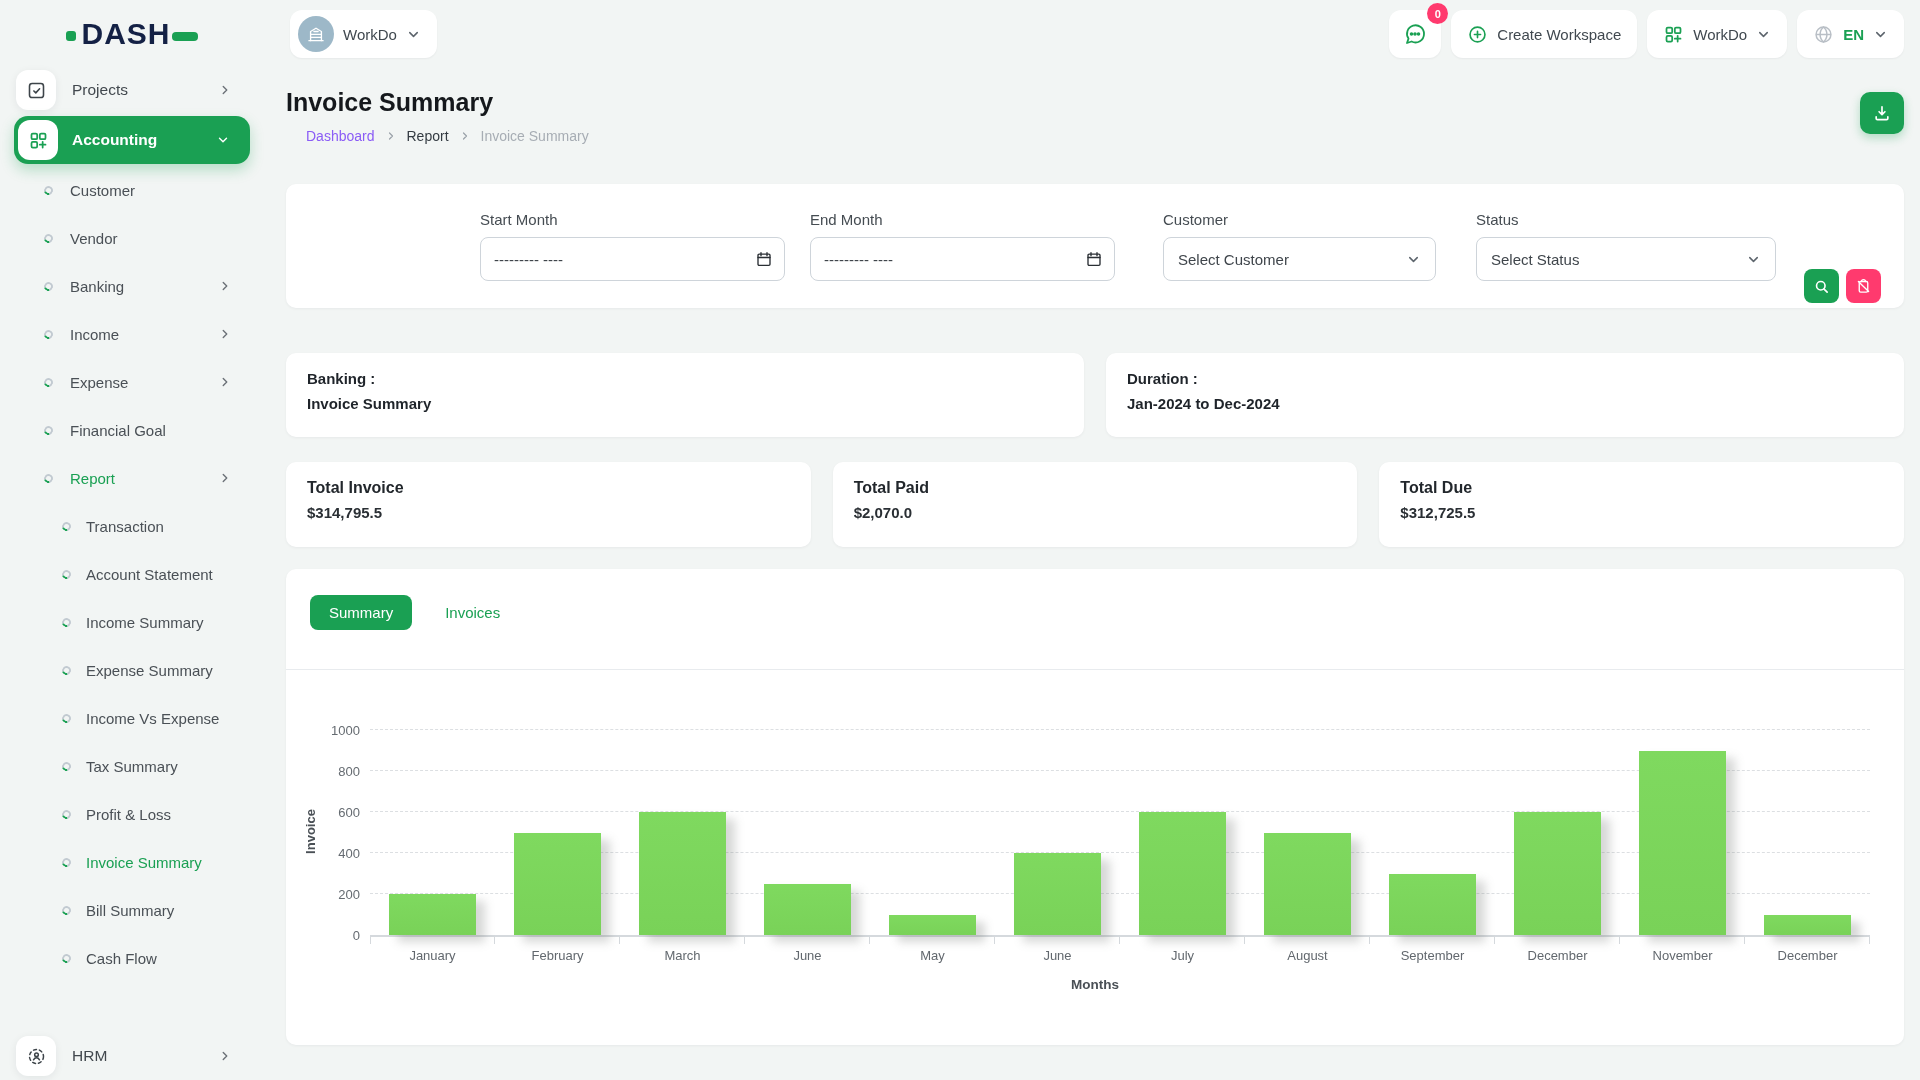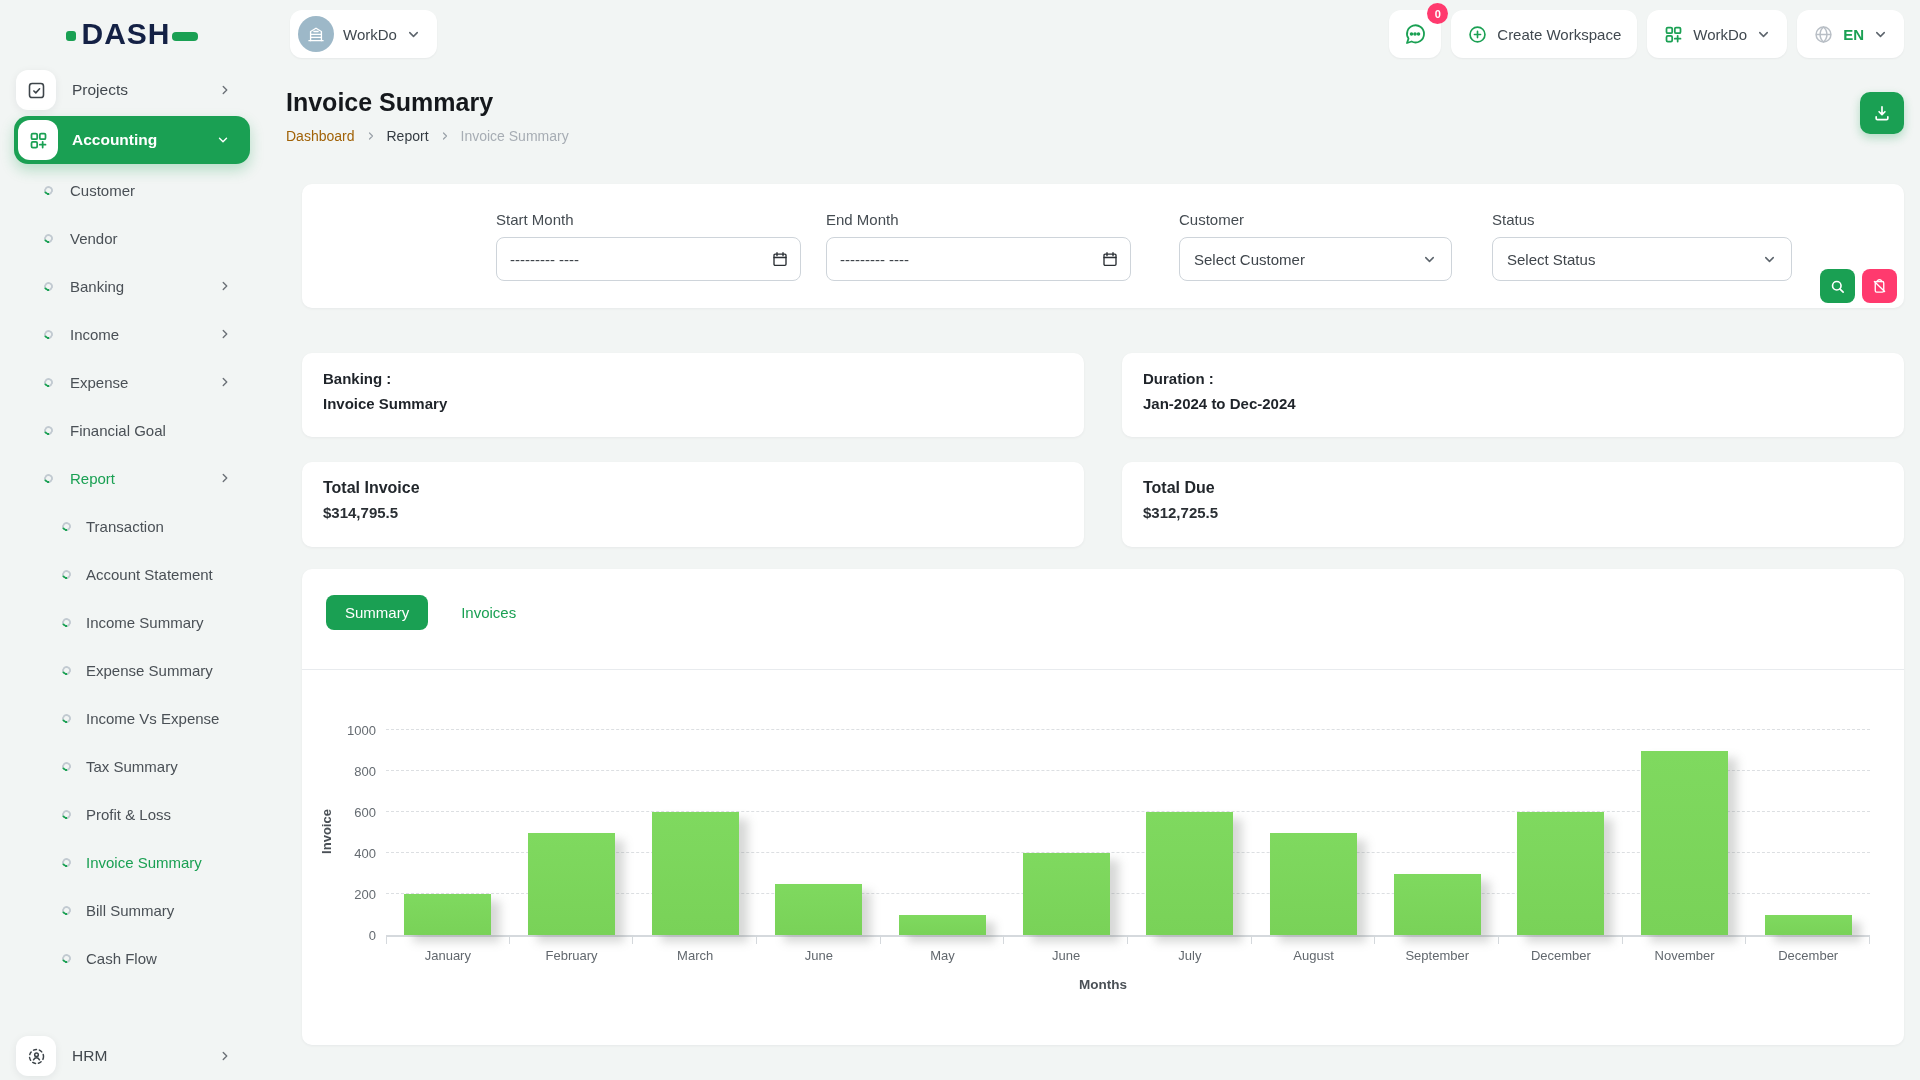--- a/index.html
+++ b/index.html
@@ -58,29 +58,29 @@
   .s-row.subsub { padding-left:62px; gap:15px; font-size:15px; color:#4a5056; }
   .s-row.green { color:#1aa053; }
   .dot { width:9px; height:9px; border:2px solid #c2cad1; border-radius:50%; border-bottom-color:#1aa053; transform:rotate(30deg); flex-shrink:0; }
   .s-row.hrm { margin-top:auto; }
 
   
   .main { flex:1; padding:0 16px 0 22px; min-width:0; }
   .page-head { margin-top:30px; display:flex; align-items:flex-start; justify-content:space-between; }
   .page-head h1 { font-size:25px; font-weight:700; color:#15181c; }
   .breadcrumb { margin-top:11px; display:flex; align-items:center; gap:10px; font-size:14px; }
-  .bc-link { color:#a16207; cursor:pointer; }
+  .bc-link { color:#8b5cf6; cursor:pointer;margin-left:20px; }
   .bc-mid { color:#343b42; cursor:pointer; }
   .bc-cur { color:#a7adb4; }
   .bc-sep { width:12px; height:12px; color:#9aa1a9; display:inline-flex; }
   .dl-btn { width:44px; height:42px; border:none; border-radius:10px; background:#1aa053; color:#fff; cursor:pointer;
     display:flex; align-items:center; justify-content:center; margin-top:4px; box-shadow:0 4px 10px rgba(26,160,83,.3); }
   .dl-btn .svg { width:20px; height:20px; }
 
-  .card { background:#fff; border-radius:10px; box-shadow:0 1px 3px rgba(16,24,40,.05);margin-left:16px; }
+  .card { background:#fff; border-radius:10px; box-shadow:0 1px 3px rgba(16,24,40,.05); }
 
   
   .filter-card { margin-top:40px; height:124px; display:flex; align-items:center; padding-left:194px; gap:0; }
   .fgroup label { display:block; font-size:15px; color:#454c52; margin-bottom:9px; }
   .input-wrap { position:relative; }
   .finput { width:305px; height:44px; border:1px solid #ced4da; border-radius:8px; padding:0 38px 0 13px;
     font-family:inherit; font-size:15px; color:#3f454b; background:#fff; }
   .finput::placeholder { color:#3f454b; opacity:1; }
   .cal { position:absolute; right:12px; top:13px; width:18px; height:18px; color:#2a2f34; cursor:pointer; display:inline-flex; }
   .select { height:44px; border:1px solid #ced4da; border-radius:8px; background:#fff; display:flex; align-items:center;
@@ -458,20 +458,24 @@
           <div class="rep-value">Jan-2024 to Dec-2024</div>
         </div>
       </section>
 
       <section class="row-3" id="stats-row">
           <div class="card stat-card">
             <div class="stat-label">Total Invoice</div>
             <div class="stat-value">$314,795.5</div>
           </div>
           <div class="card stat-card">
+            <div class="stat-label">Total Paid</div>
+            <div class="stat-value">$2,070.0</div>
+          </div>
+          <div class="card stat-card">
             <div class="stat-label">Total Due</div>
             <div class="stat-value">$312,725.5</div>
           </div>
         </section>
 
       <section class="card chart-card">
         <div class="tabs" id="tabs">
             <button class="tab active">Summary</button>
             <button class="tab">Invoices</button>
           </div>

